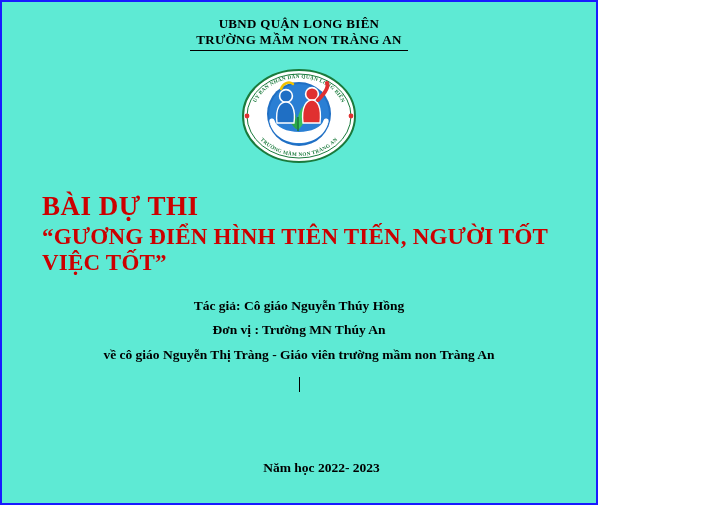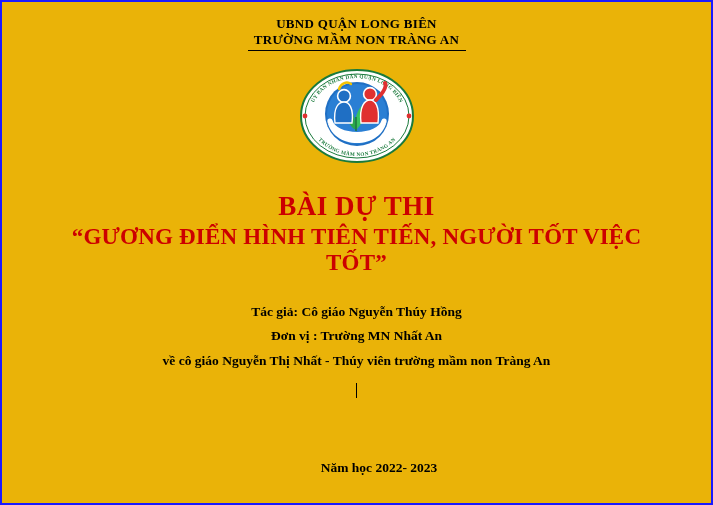--- a/index.html
+++ b/index.html
@@ -9,25 +9,25 @@
   }
   body {
     width: 713px;
     height: 505px;
     font-family: "Liberation Serif", serif;
     color: #000000;
     overflow: hidden;
   }
   .page {
     position: relative;
-    width: 713px;
+    width: 598px;
     height: 505px;
     box-sizing: border-box;
     border: 2px solid #1a1aff;
-    background: #eab308;
+    background: #5eead4;
   }
   .inner {
     position: absolute;
     left: 0;
     top: 0;
     right: 0;
     bottom: 0;
     padding: 14px 40px 0 40px;
     box-sizing: border-box;
   }
@@ -54,38 +54,38 @@
     justify-content: center;
   }
   .logo {
     position: relative;
     width: 120px;
     height: 98px;
   }
 
   .title-block {
     margin-top: 26px;
-    text-align: center;
+    text-align: left;
   }
   .title-main {
     font-weight: bold;
     font-size: 27px;
     color: #cc0000;
     letter-spacing: 0.5px;
   }
   .title-sub {
     margin-top: 2px;
     font-weight: bold;
     font-size: 23px;
     color: #cc0000;
     letter-spacing: 0.2px;
   }
 
   .meta-block {
-    margin-top: 24px;
+    margin-top: 18px;
     text-align: center;
   }
   .meta-line {
     font-weight: bold;
     font-size: 13.5px;
     line-height: 1.85;
     color: #000000;
   }
 
   .caret-row {
@@ -170,22 +170,22 @@
       </div>
     </div>
 
     <div class="title-block">
       <div class="title-main">BÀI DỰ THI</div>
       <div class="title-sub">“GƯƠNG ĐIỂN HÌNH TIÊN TIẾN, NGƯỜI TỐT VIỆC TỐT”</div>
     </div>
 
     <div class="meta-block">
       <div class="meta-line">Tác giả: Cô giáo Nguyễn Thúy Hồng</div>
-      <div class="meta-line">Đơn vị : Trường MN Nhất An</div>
-      <div class="meta-line">về cô giáo Nguyễn Thị Nhất - Thúy viên trường mầm non Tràng An</div>
+      <div class="meta-line">Đơn vị : Trường MN Thúy An</div>
+      <div class="meta-line">về cô giáo Nguyễn Thị Tràng - Giáo viên trường mầm non Tràng An</div>
     </div>
 
     <div class="caret-row">
       <span class="caret"></span>
     </div>
 
     <div class="year-block">
       <span class="year-text">Năm học 2022- 2023</span>
     </div>
 

